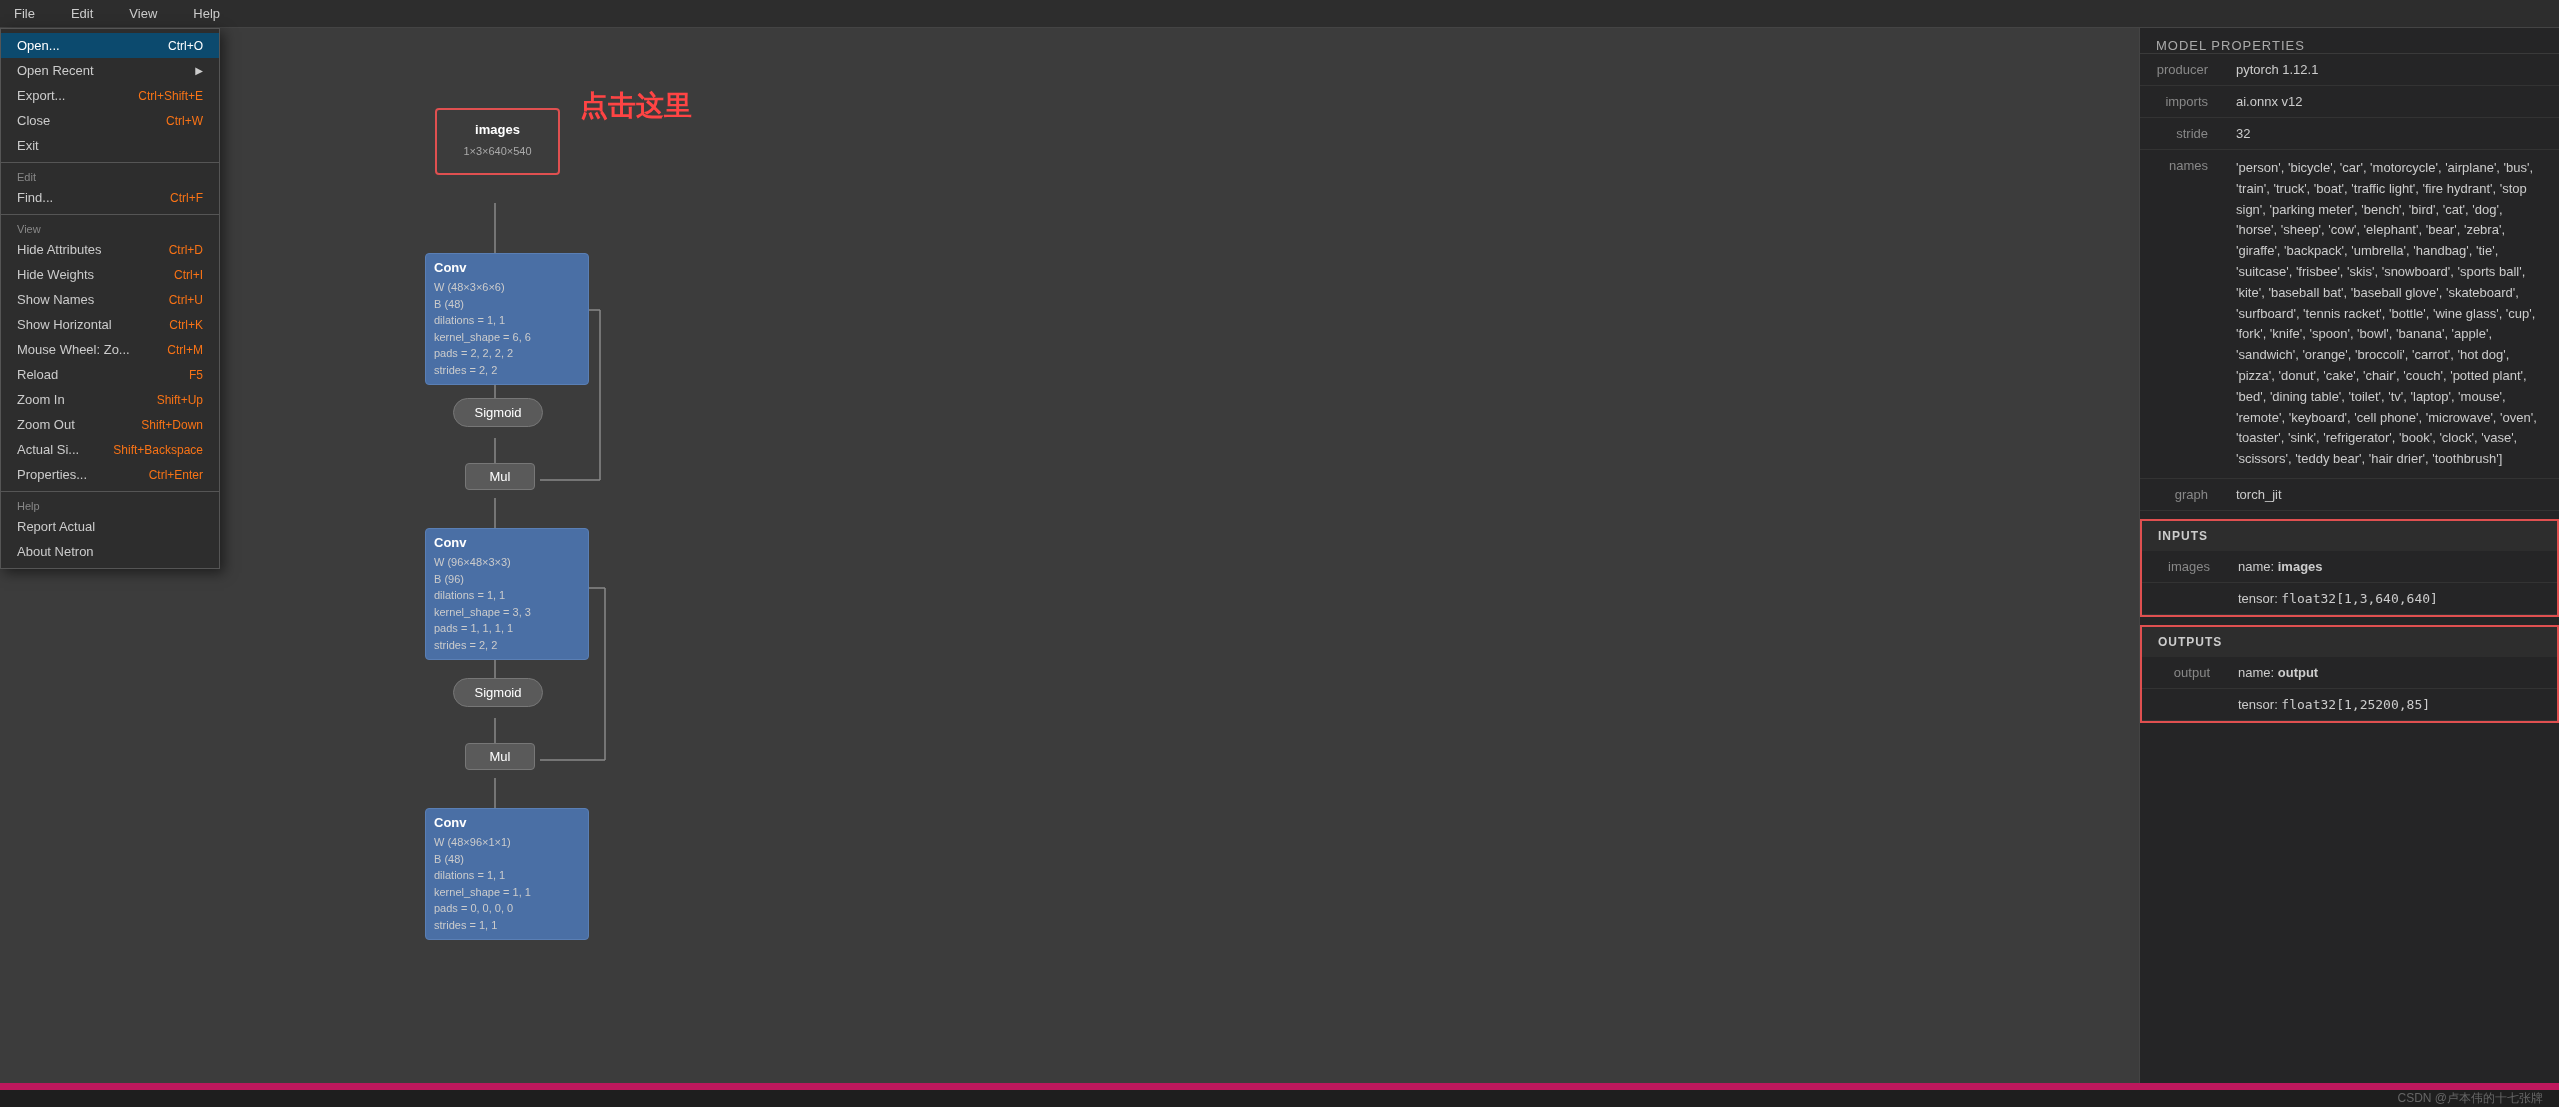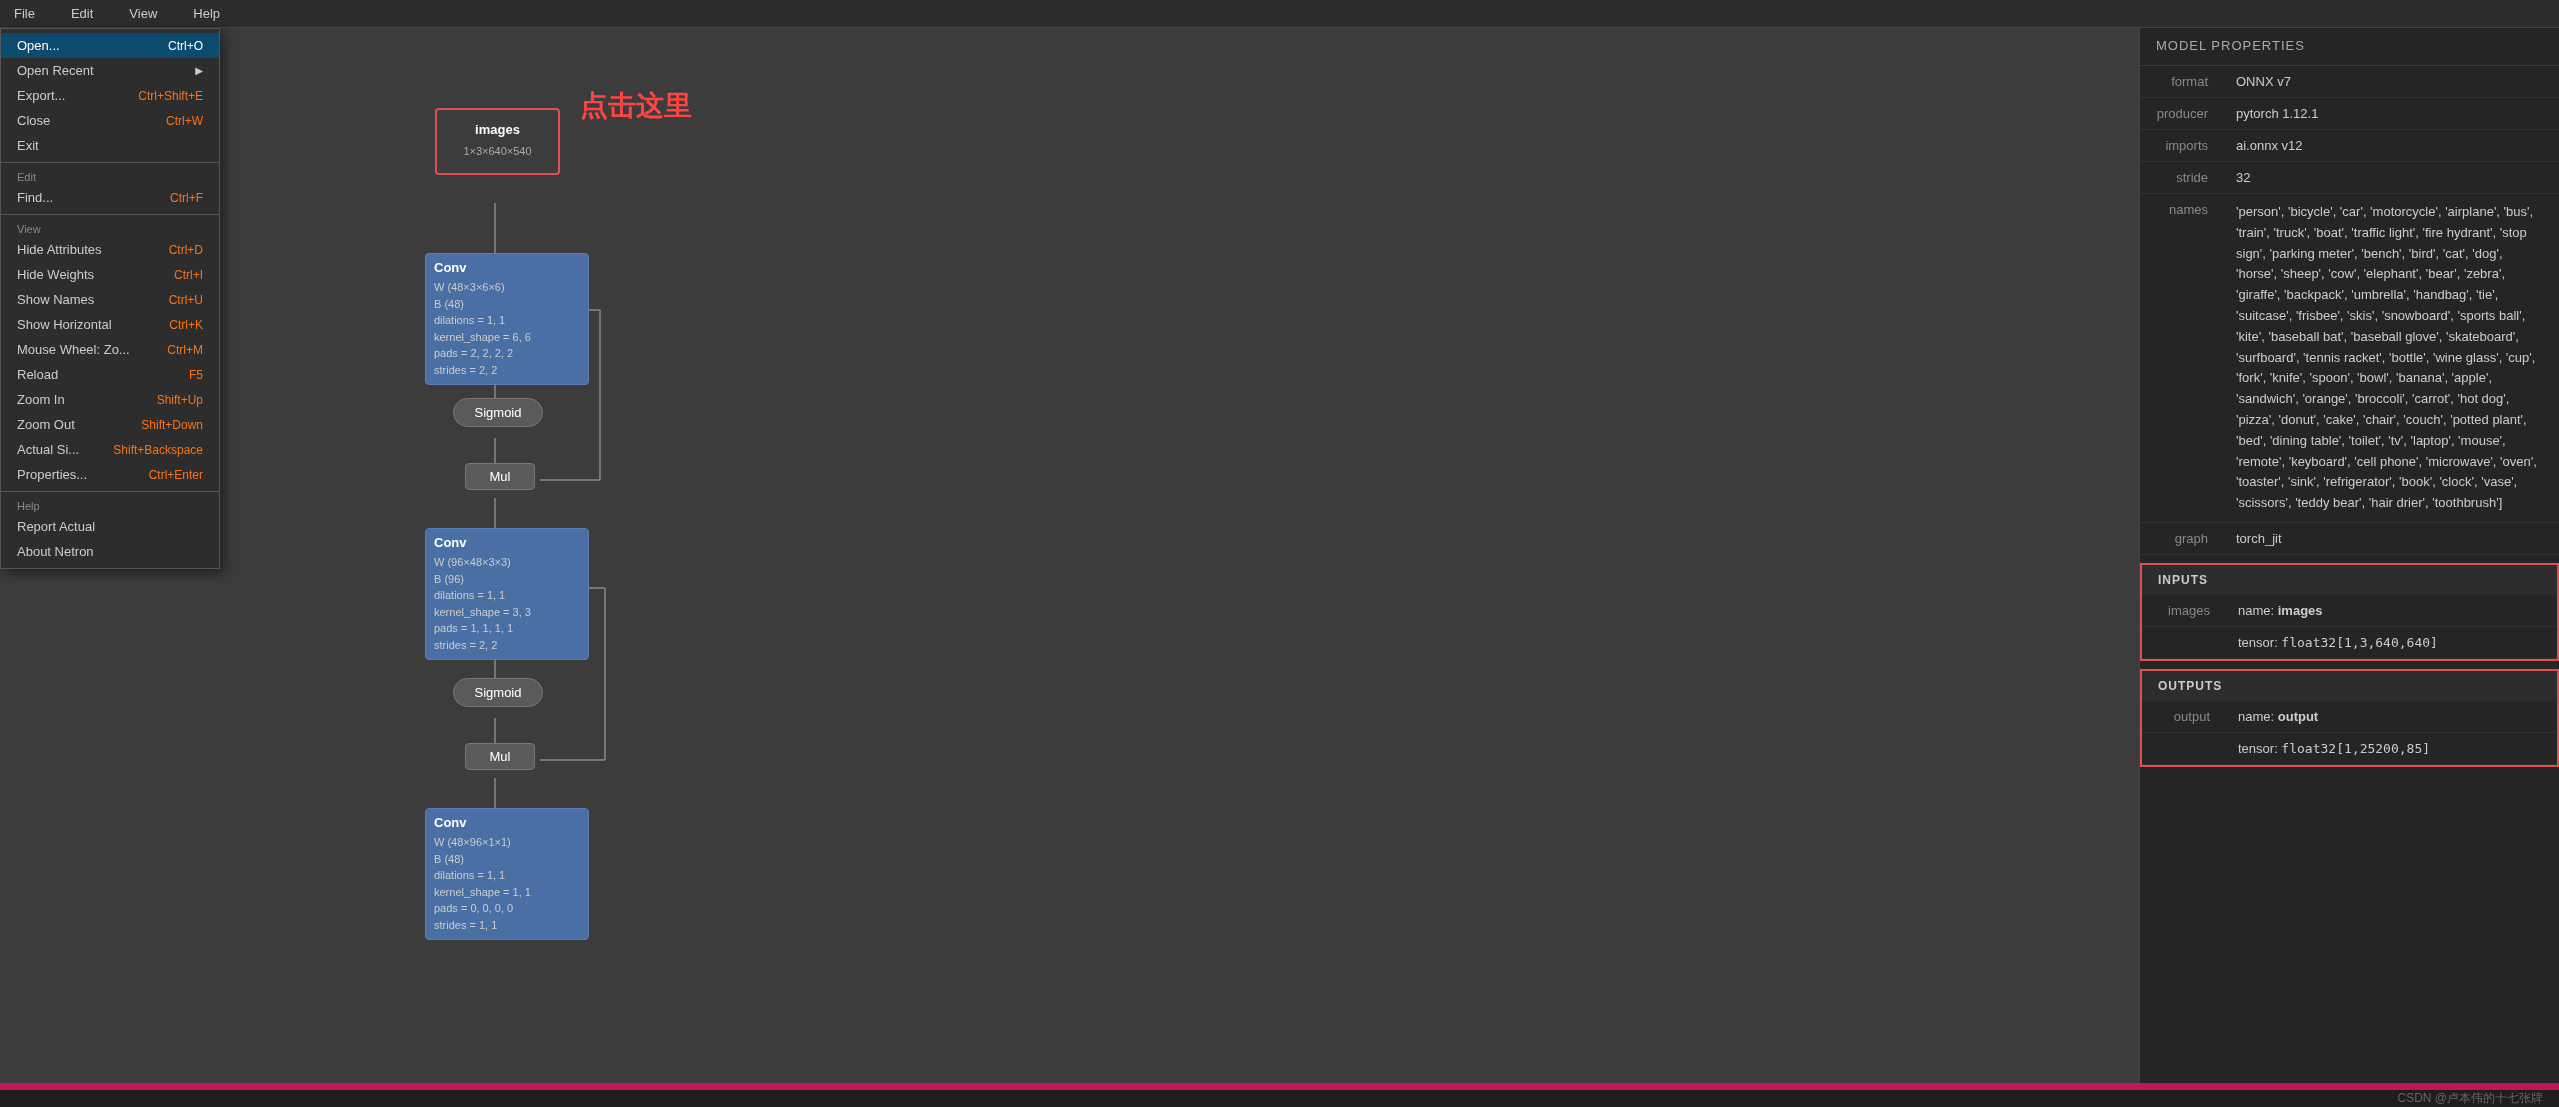--- a/index.html
+++ b/index.html
@@ -154,21 +154,21 @@
       overflow-y: auto;
       flex-shrink: 0;
       padding: 0;
     }
 
     .rp-title {
       font-size: 13px;
       color: #aaa;
       text-transform: uppercase;
       letter-spacing: 1px;
-      padding: 10px 16px 12px;
+      padding: 10px 16px 0;
       border-bottom: 1px solid #3a3a3a;
     }
 
     .rp-table {
       width: 100%;
       border-collapse: collapse;
     }
     .rp-table tr {
       border-bottom: 1px solid #333;
     }
@@ -433,24 +433,20 @@
     </div>
 
     <div class="annotation" style="left: 580px; top: 59px;">点击这里</div>
   </div>
 
   <div id="right-panel">
     <div class="rp-title">MODEL PROPERTIES</div>
 
     <table class="rp-table">
       <tbody>
-          <tr>
-        <td>format</td>
-        <td>ONNX v7</td>
-      </tr>
       <tr>
         <td>producer</td>
         <td>pytorch 1.12.1</td>
       </tr>
       <tr>
         <td>imports</td>
         <td>ai.onnx v12</td>
       </tr>
       <tr>
         <td>stride</td>

